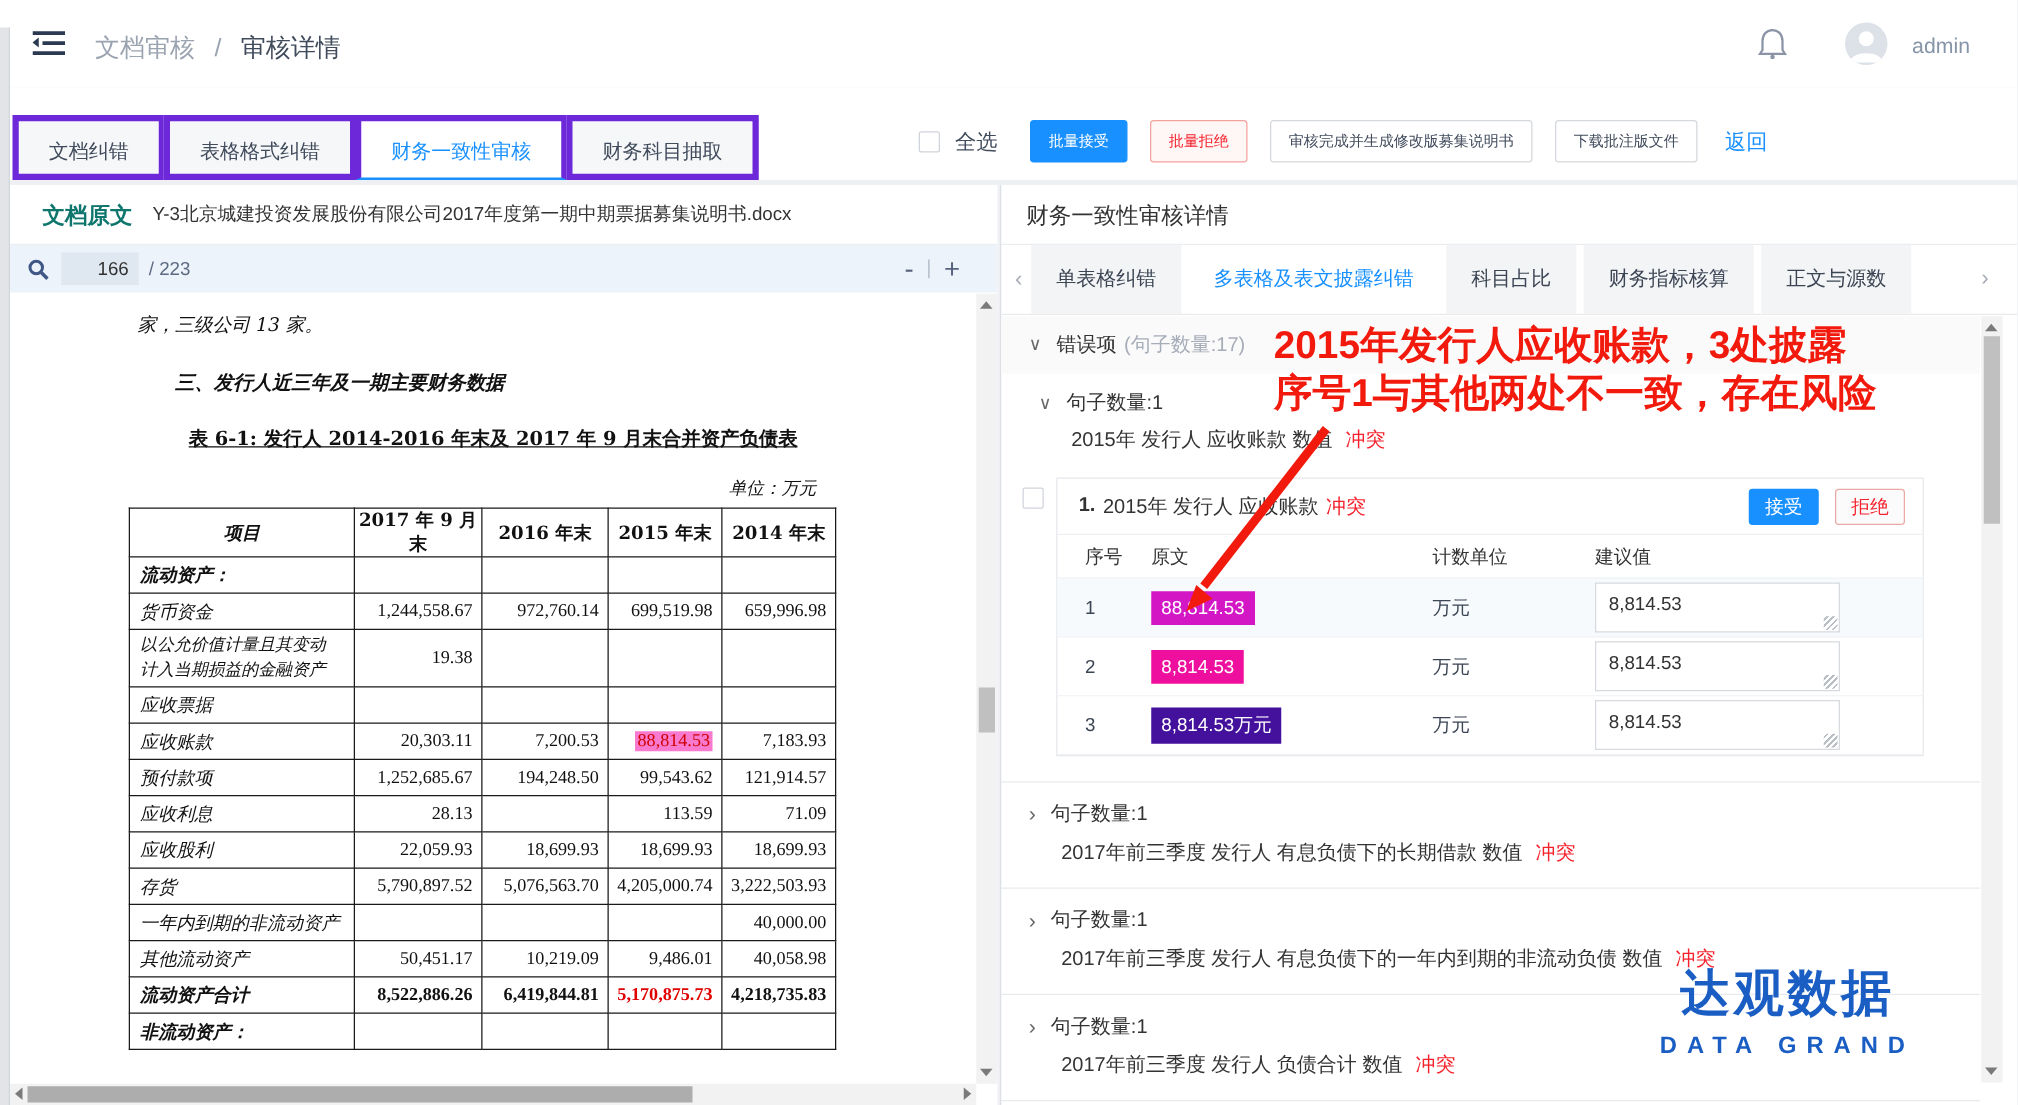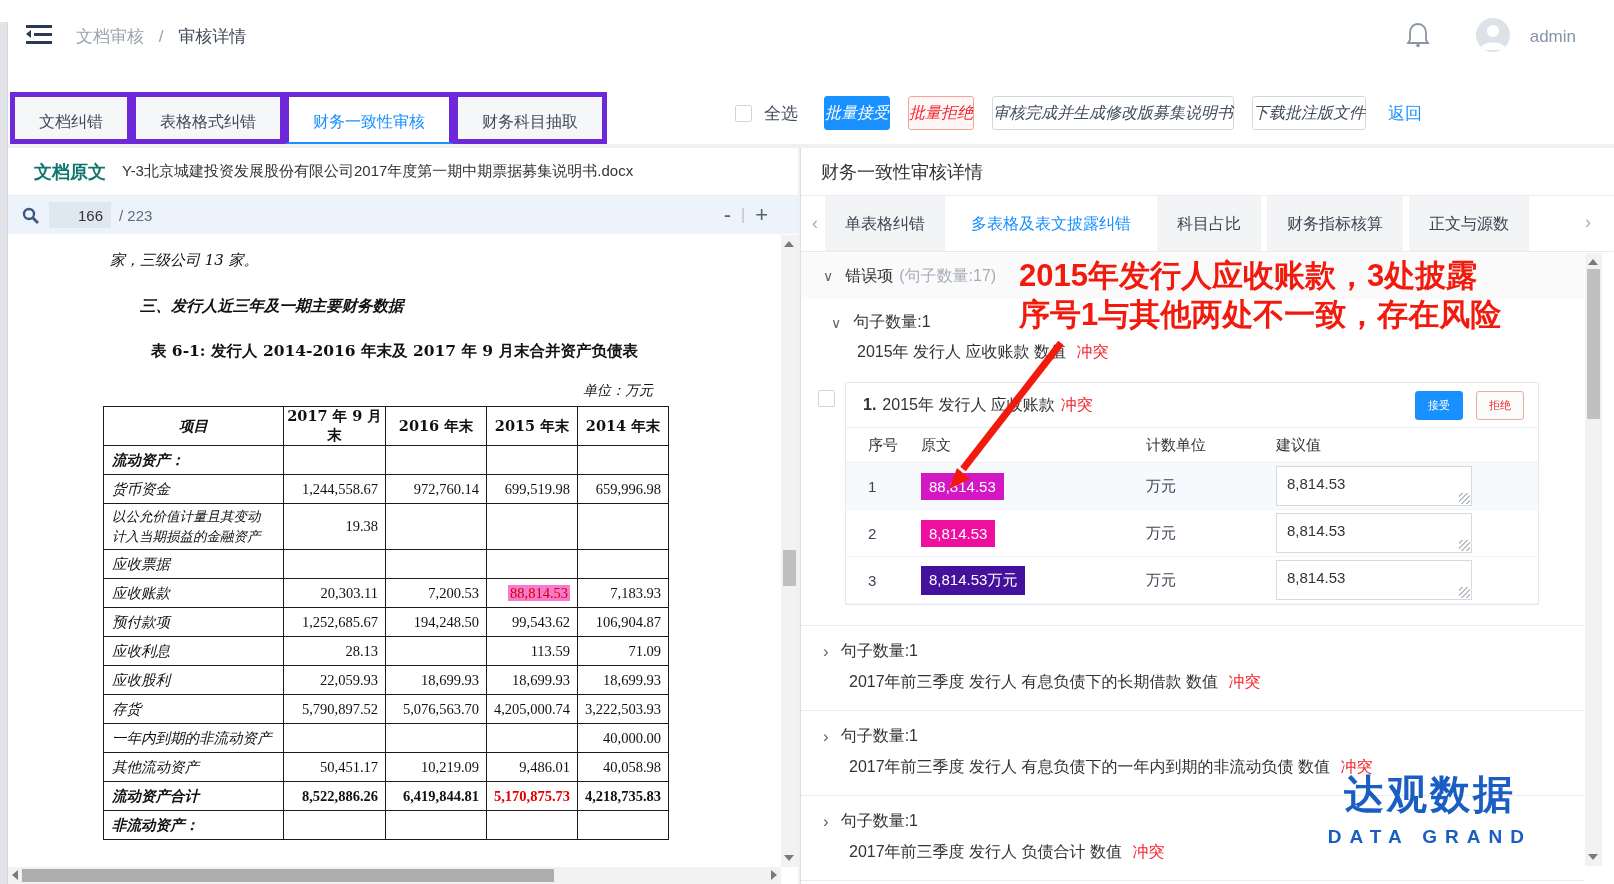--- a/index.html
+++ b/index.html
@@ -4,38 +4,38 @@
 <style>
   * { margin:0; padding:0; box-sizing:border-box; }
   html,body { width:1614px; height:884px; }
   body { position:relative; overflow:hidden; background:#eef0f3;
          font-family:"Liberation Sans","DejaVu Sans",sans-serif; color:#3c4554; }
 
   
   .app-header { position:absolute; top:0; left:0; right:0; height:70px; background:#fff; z-index:4; }
   .edge-strip { position:absolute; left:0; top:22px; bottom:0; width:8px; background:#e2e4e7; border-right:1px solid #d3d6da; z-index:6; }
   .menu-icon { position:absolute; left:26px; top:24px; width:26px; height:22px; cursor:pointer; }
-  .breadcrumb { position:absolute; left:76px; top:25px; font-size:17px;text-align:center; }
+  .breadcrumb { position:absolute; left:76px; top:25px; font-size:20px;text-align:center; }
   .breadcrumb .bc-root { color:#9aa3b0; }
   .breadcrumb .bc-sep { color:#9aa3b0; margin:0 10px; }
   .breadcrumb .bc-cur { color:#404b5c; }
   .bell { position:absolute; right:184px; top:22px; width:24px; height:26px; cursor:pointer; }
   .avatar { position:absolute; right:104px; top:18px; width:34px; height:34px; border-radius:50%; background:#dde2e8; overflow:hidden; cursor:pointer; }
   .username { position:absolute; right:38px; top:27px; font-size:17px; color:#8694a8; }
 
   
   .toolbar-row { position:absolute; top:70px; left:0; right:0; height:74px; background:#fff; z-index:3; }
   .doc-tabs { position:absolute; left:10px; bottom:0; display:flex; }
   .doc-tab { height:52px; line-height:50px; padding:0 24px; font-size:16px; color:#404b5c;
              background:#f6f7f8; border:5px solid #6d28d9; margin-right:-1px; cursor:pointer; }
   .doc-tab.active { background:#fff; color:#1890ff; border-bottom:2px solid #1890ff; }
   .actions { position:absolute; left:735px; top:26px; display:flex; align-items:center; }
   .checkbox { width:17px; height:17px; border:1px solid #cfd4da; border-radius:2px; background:#fff; cursor:pointer; }
   .lbl-selectall { font-size:17px; color:#404b5c; margin:0 26px 0 12px; cursor:pointer; }
-  .btn { height:34px; padding:0 0; font-size:16px; border-radius:3px; display:flex; align-items:center; cursor:pointer; white-space:nowrap;font-style:italic; }
+  .btn { height:34px; padding:0 14px; font-size:12px; border-radius:3px; display:flex; align-items:center; cursor:pointer; white-space:nowrap; }
   .btn-primary { background:#1890ff; color:#fff; border:1px solid #1890ff; margin-right:18px; }
   .btn-danger { background:#fff7f6; color:#f5222d; border:1px solid #f3a29c; margin-right:18px; }
   .btn-plain  { background:#fff; color:#404b5c; border:1px solid #d4d7db; margin-right:18px; }
   .link-back { font-size:17px; color:#1890ff; margin-left:4px; cursor:pointer; }
 
   
   .doc-panel { position:absolute; left:8px; top:148px; width:790px; bottom:0; background:#fff; }
   .doc-panel-header { height:48px; border-bottom:1px solid #ebedf0; display:flex; align-items:center; padding-left:26px; }
   .doc-title { font-size:18px; font-weight:bold; color:#0f766e; }
   .doc-filename { font-size:15px; color:#333; margin-left:16px; }
@@ -44,21 +44,21 @@
                 font-size:15px; color:#333; margin-left:10px; }
   .page-total { font-size:15px; color:#5c6b82; margin-left:8px; }
   .zoom-group { margin-left:auto; display:flex; align-items:center; color:#56637a; margin-right:6px; }
   .zoom-btn { font-size:22px; padding:0 10px; cursor:pointer; }
   .zoom-sep { color:#b9c2cf; }
 
   .doc-body { position:absolute; top:87px; left:0; right:17px; bottom:17px; overflow:hidden; background:#fff;
               font-family:"DejaVu Serif","Liberation Serif",serif; color:#111; }
   .doc-line1 { padding:16px 0 0 102px; font-size:15px; font-style:italic; }
   .doc-heading { padding:26px 0 0 132px; font-size:15.5px; font-weight:bold; font-style:italic; }
-  .doc-caption { padding-top:24px; text-align:center; font-size:15.5px; font-weight:bold; }
+  .doc-caption { padding-top:24px; text-align:center; font-size:15.5px; font-weight:bold;text-decoration:underline; }
   .doc-unit { padding:20px 128px 6px 0; text-align:right; font-size:14px; font-style:italic; }
   table.fin { border-collapse:collapse; margin-left:95px; table-layout:fixed; }
   table.fin td, table.fin th { border:1px solid #1a1a1a; font-size:14.5px; height:29px; font-weight:normal; }
   table.fin th { font-weight:bold; text-align:center; }
   td.lbl { font-style:italic; padding-left:8px; text-align:left; }
   td.num { text-align:right; padding-right:7px; font-family:"Liberation Serif","DejaVu Serif",serif; }
   tr.bold td { font-weight:bold; }
   td .hl-doc { background:#f879ce; color:#d00000; padding:0 2px; }
   td.rednum { color:#e00000; }
   .two-line { font-size:13.5px; line-height:1.45; display:block; padding:3px 0; white-space:pre-line; }
@@ -102,21 +102,21 @@
   .sg-head { display:flex; align-items:center; cursor:pointer; color:#333; }
   .sg-desc { margin-top:9px; padding-left:26px; color:#333; }
   .conflict { color:#f5222d; margin-left:6px; }
 
   .card-row { display:flex; margin-top:13px; }
   .card-checkbox { margin-left:17px; margin-top:8px; flex:none; }
   .card { margin-left:10px; width:694px; border:1px solid #e5e8ec; background:#fff; }
   .card-header { height:45px; display:flex; align-items:center; padding:0 14px 0 17px; border-bottom:1px solid #eef0f2; font-size:16px; }
   .card-index { font-weight:bold; color:#333; margin-right:6px; }
   .card-title { color:#333; }
-  .btn-sm { height:29px; padding:0 12px; font-size:11px; border-radius:3px; display:flex; align-items:center; cursor:pointer;text-align:right; }
+  .btn-sm { height:29px; padding:0 12px; font-size:15px; border-radius:3px; display:flex; align-items:center; cursor:pointer;text-align:right; }
   .btn-accept { background:#1890ff; color:#fff; border:1px solid #1890ff; margin-left:auto; }
   .btn-reject { background:#fbfbfb; color:#f5222d; border:1px solid #eba9a4; margin-left:13px; }
 
   .card-table { font-size:15px; }
   .ct-head { display:flex; height:35px; align-items:center; color:#333; border-bottom:1px solid #eef0f2; }
   .ct-row { display:flex; min-height:46px; align-items:center; border-bottom:1px solid #f2f4f6; }
   .ct-row.striped { background:#f6fafd; }
   .ct-c1 { width:75px; padding-left:22px; flex:none; }
   .ct-c2 { width:225px; flex:none; }
   .ct-c3 { width:130px; flex:none; }
@@ -268,21 +268,21 @@
             <td class="num">20,303.11</td>
             <td class="num">7,200.53</td>
             <td class="num"><span class="hl-doc">88,814.53</span></td>
             <td class="num">7,183.93</td>
           </tr>
           <tr>
             <td class="lbl">预付款项</td>
             <td class="num">1,252,685.67</td>
             <td class="num">194,248.50</td>
             <td class="num">99,543.62</td>
-            <td class="num">106,904.87</td>
+            <td class="num">121,914.57</td>
           </tr>
           <tr>
             <td class="lbl">应收利息</td>
             <td class="num">28.13</td>
             <td class="num"></td>
             <td class="num">113.59</td>
             <td class="num">71.09</td>
           </tr>
           <tr>
             <td class="lbl">应收股利</td>

